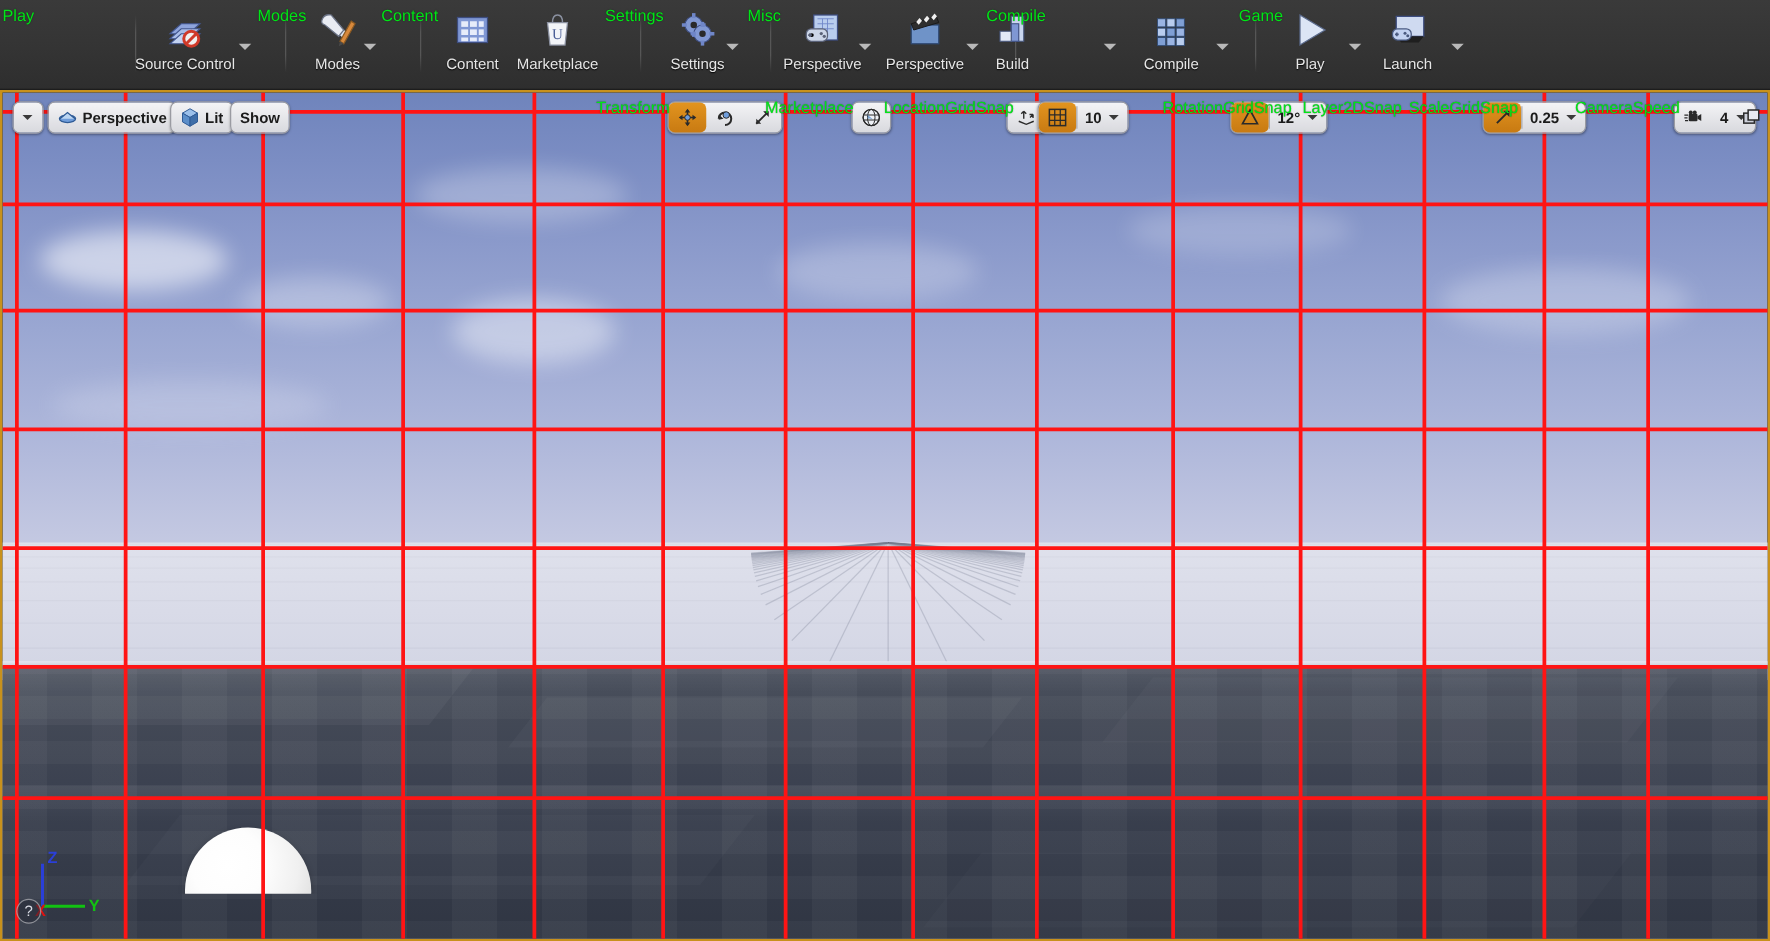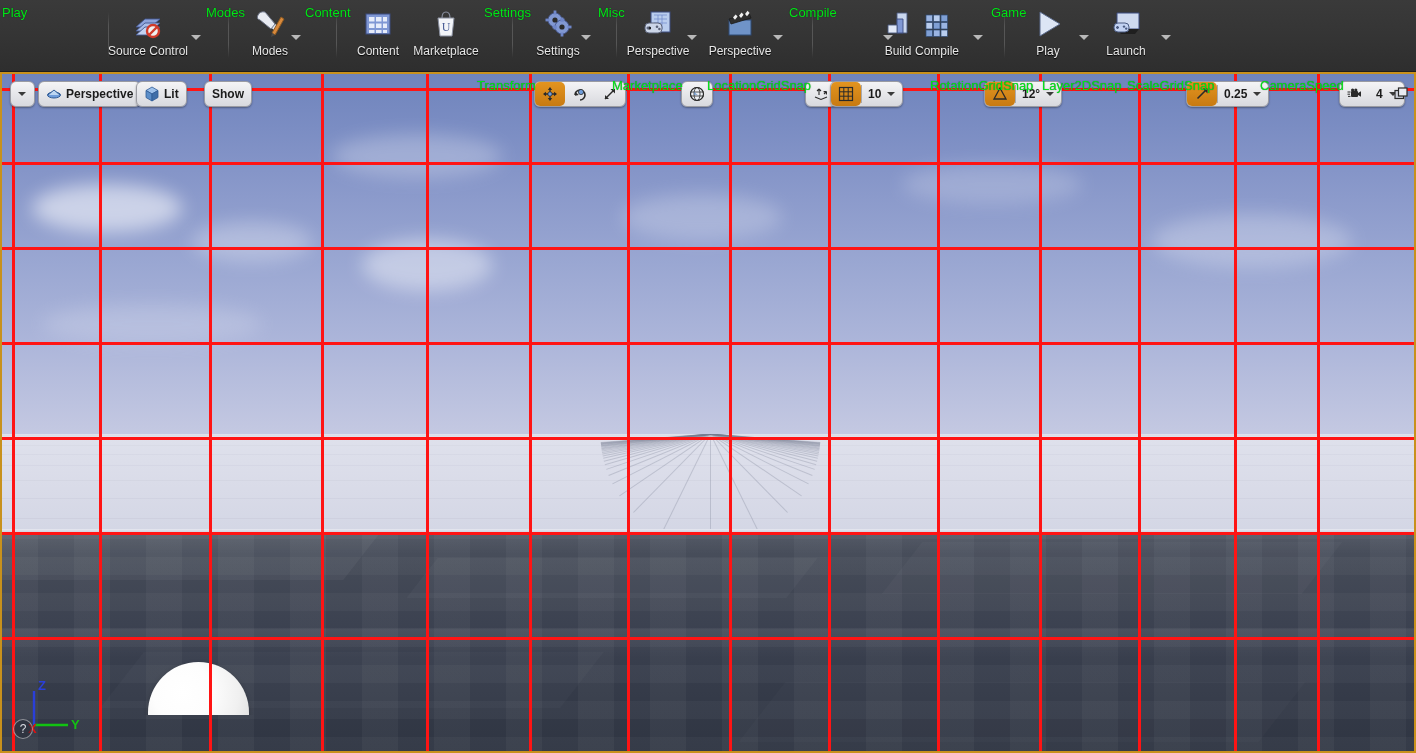--- a/index.html
+++ b/index.html
@@ -257,21 +257,21 @@
             <g fill="#f0f0f0">
               <path d="M10 10.6 L12.6 7.4 L14.6 9.6 L12 12.8 Z"></path>
               <path d="M16 8.8 L18.6 5.6 L20.6 7.8 L18 11 Z"></path>
               <path d="M22 7 L24.6 3.8 L26.6 6 L24 9.2 Z"></path>
             </g>
           </svg>
         </span>
         <span class="tb-lab">Perspective</span>
       </div>
       <div class="tb-arrow" style="left:772px"></div>
-      <div class="tb-btn" style="left:872px;width:52px">
+      <div class="tb-btn" style="left:784px;width:52px">
         <span class="tb-ico">
           <svg width="34" height="34" viewBox="0 0 34 34">
             <path d="M16 6 L26 6 L26 26 L16 26 Z" fill="#c9d6ee" stroke="#4a5a80" stroke-width=".9"></path>
             <path d="M16 12 L22 12 L22 26 L16 26 Z" fill="#7f97d4" stroke="#3d4d80" stroke-width=".9"></path>
             <path d="M7 18 L16 18 L16 26 L7 26 Z" fill="#e2e9f7" stroke="#4a5a80" stroke-width=".9"></path>
           </svg>
         </span>
         <span class="tb-lab">Build</span>
       </div>
       <div class="tb-arrow" style="left:882px"></div>
@@ -470,21 +470,21 @@
       <div class="vbtn">
         <svg class="icosq" viewBox="0 0 16 16">
           <path d="M8 1 L14 4.5 L8 8 L2 4.5 Z" fill="#9cc0ea" stroke="#2f5b96" stroke-width=".8"></path>
           <path d="M2 4.5 L8 8 L8 15 L2 11.5 Z" fill="#5b8ec9" stroke="#2f5b96" stroke-width=".8"></path>
           <path d="M14 4.5 L8 8 L8 15 L14 11.5 Z" fill="#3f6ea8" stroke="#2f5b96" stroke-width=".8"></path>
         </svg>
         <span>Lit</span>
       </div>
     </div>
 
-    <div class="vgroup" style="left:182px;margin-left:20px;">
+    <div class="vgroup" style="left:182px;">
       <div class="vbtn">
         <span>Show</span>
       </div>
     </div>
 
     <div class="vgroup" style="left:532px;">
       <div class="vbtn active">
         <svg class="icosq" viewBox="0 0 16 16">
           <g stroke="#2a2a2a" stroke-width="1.3" fill="none">
             <path d="M8 2 V14 M2 8 H14"></path>

